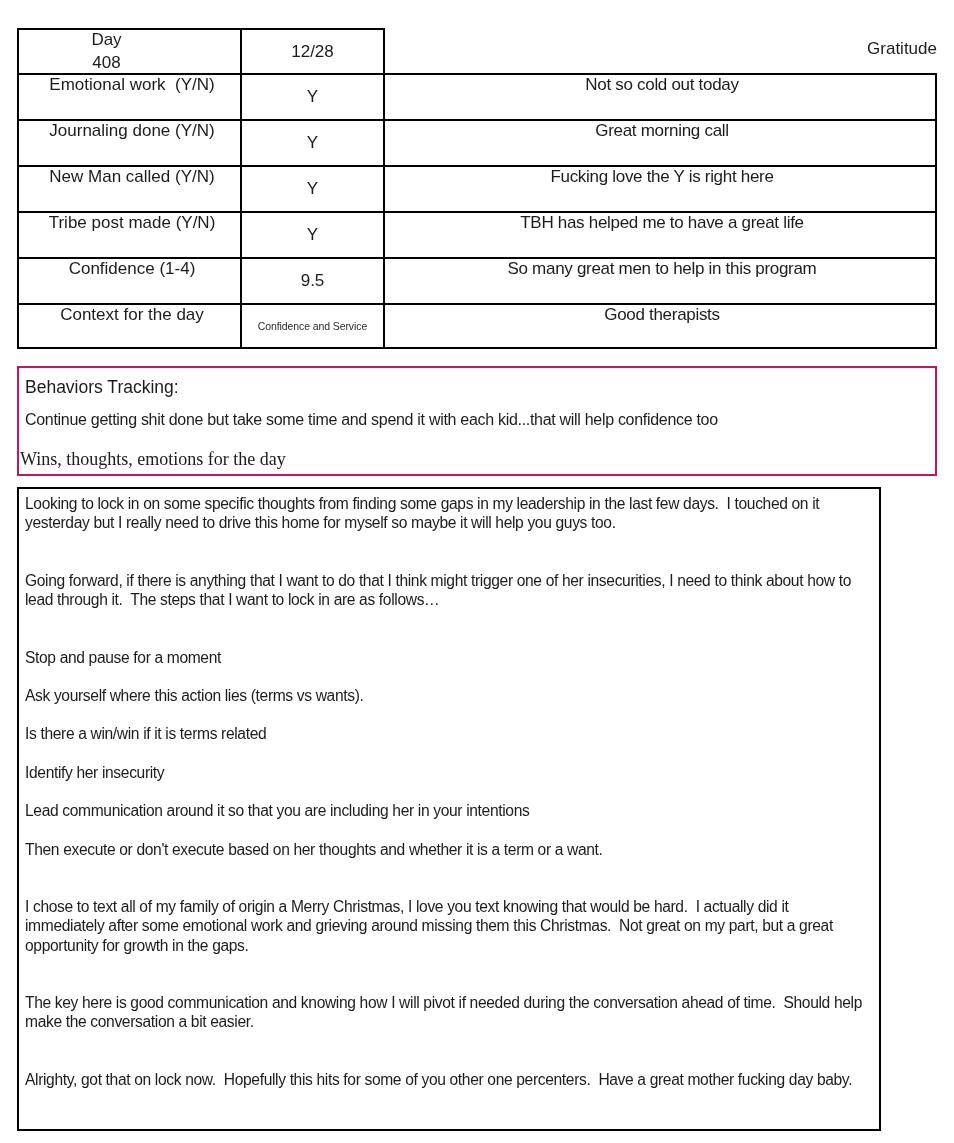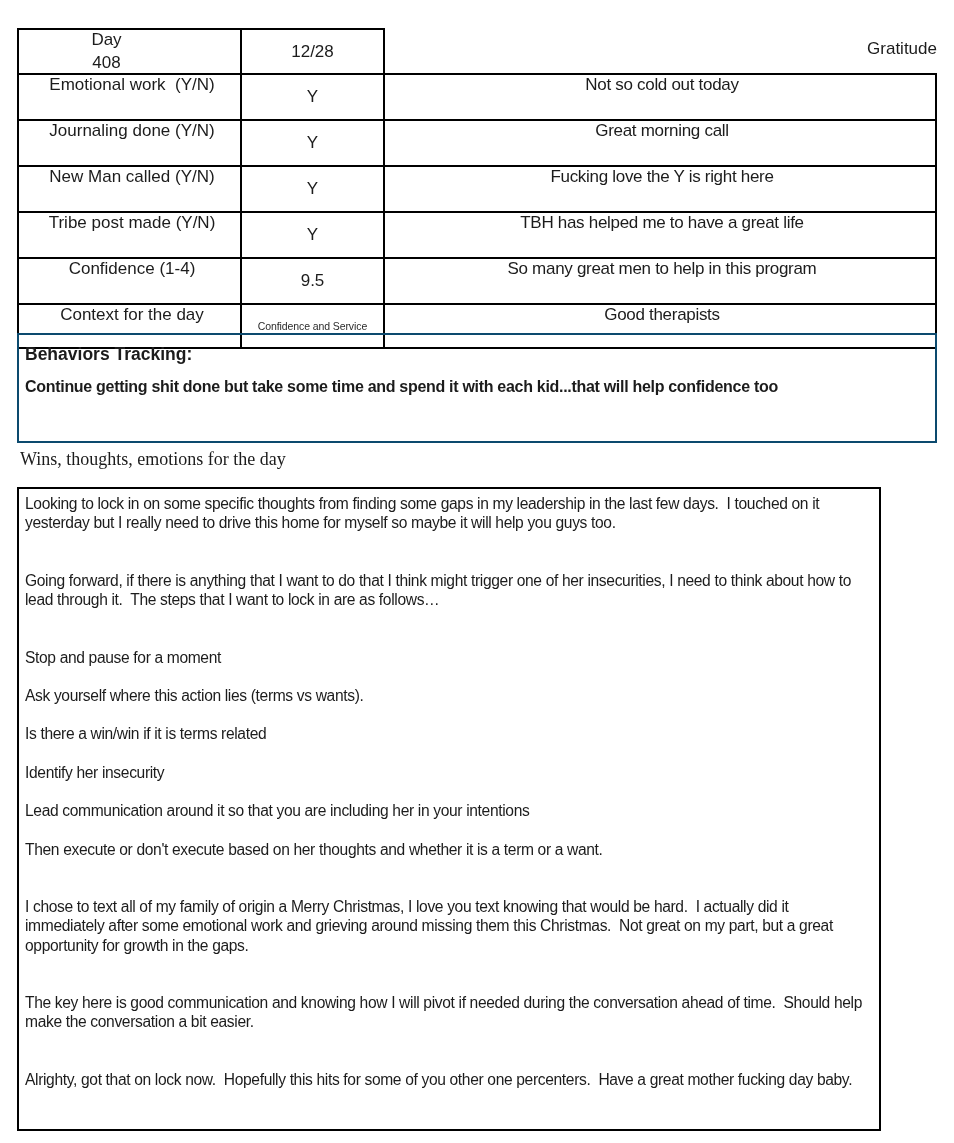--- a/index.html
+++ b/index.html
@@ -39,26 +39,25 @@
     border: none;
     justify-content: center;
     align-items: flex-end;
     padding-bottom: 4px;
     border-left: 2px solid #000;
   }
   .day-cell { justify-content: space-between; padding-left: 5px; padding-right: 51px; }
 
   
   .behaviors {
-    position: absolute; left: 17px; top: 333px;
+    position: absolute; left: 17px; top: 366px;
     width: 920px; height: 110px;
-    border: 2px solid #0c4a6e;
+    border: 2px solid #be185d;
     padding: 9px 6px 0 6px;
     overflow: hidden;
-    font-weight: bold;
   }
   .behaviors-heading { font-size: 17.5px; }
   .behaviors-text {
     margin-top: 13px;
     font-size: 16px;
     letter-spacing: -0.3px;
     white-space: pre;
   }
 
   

